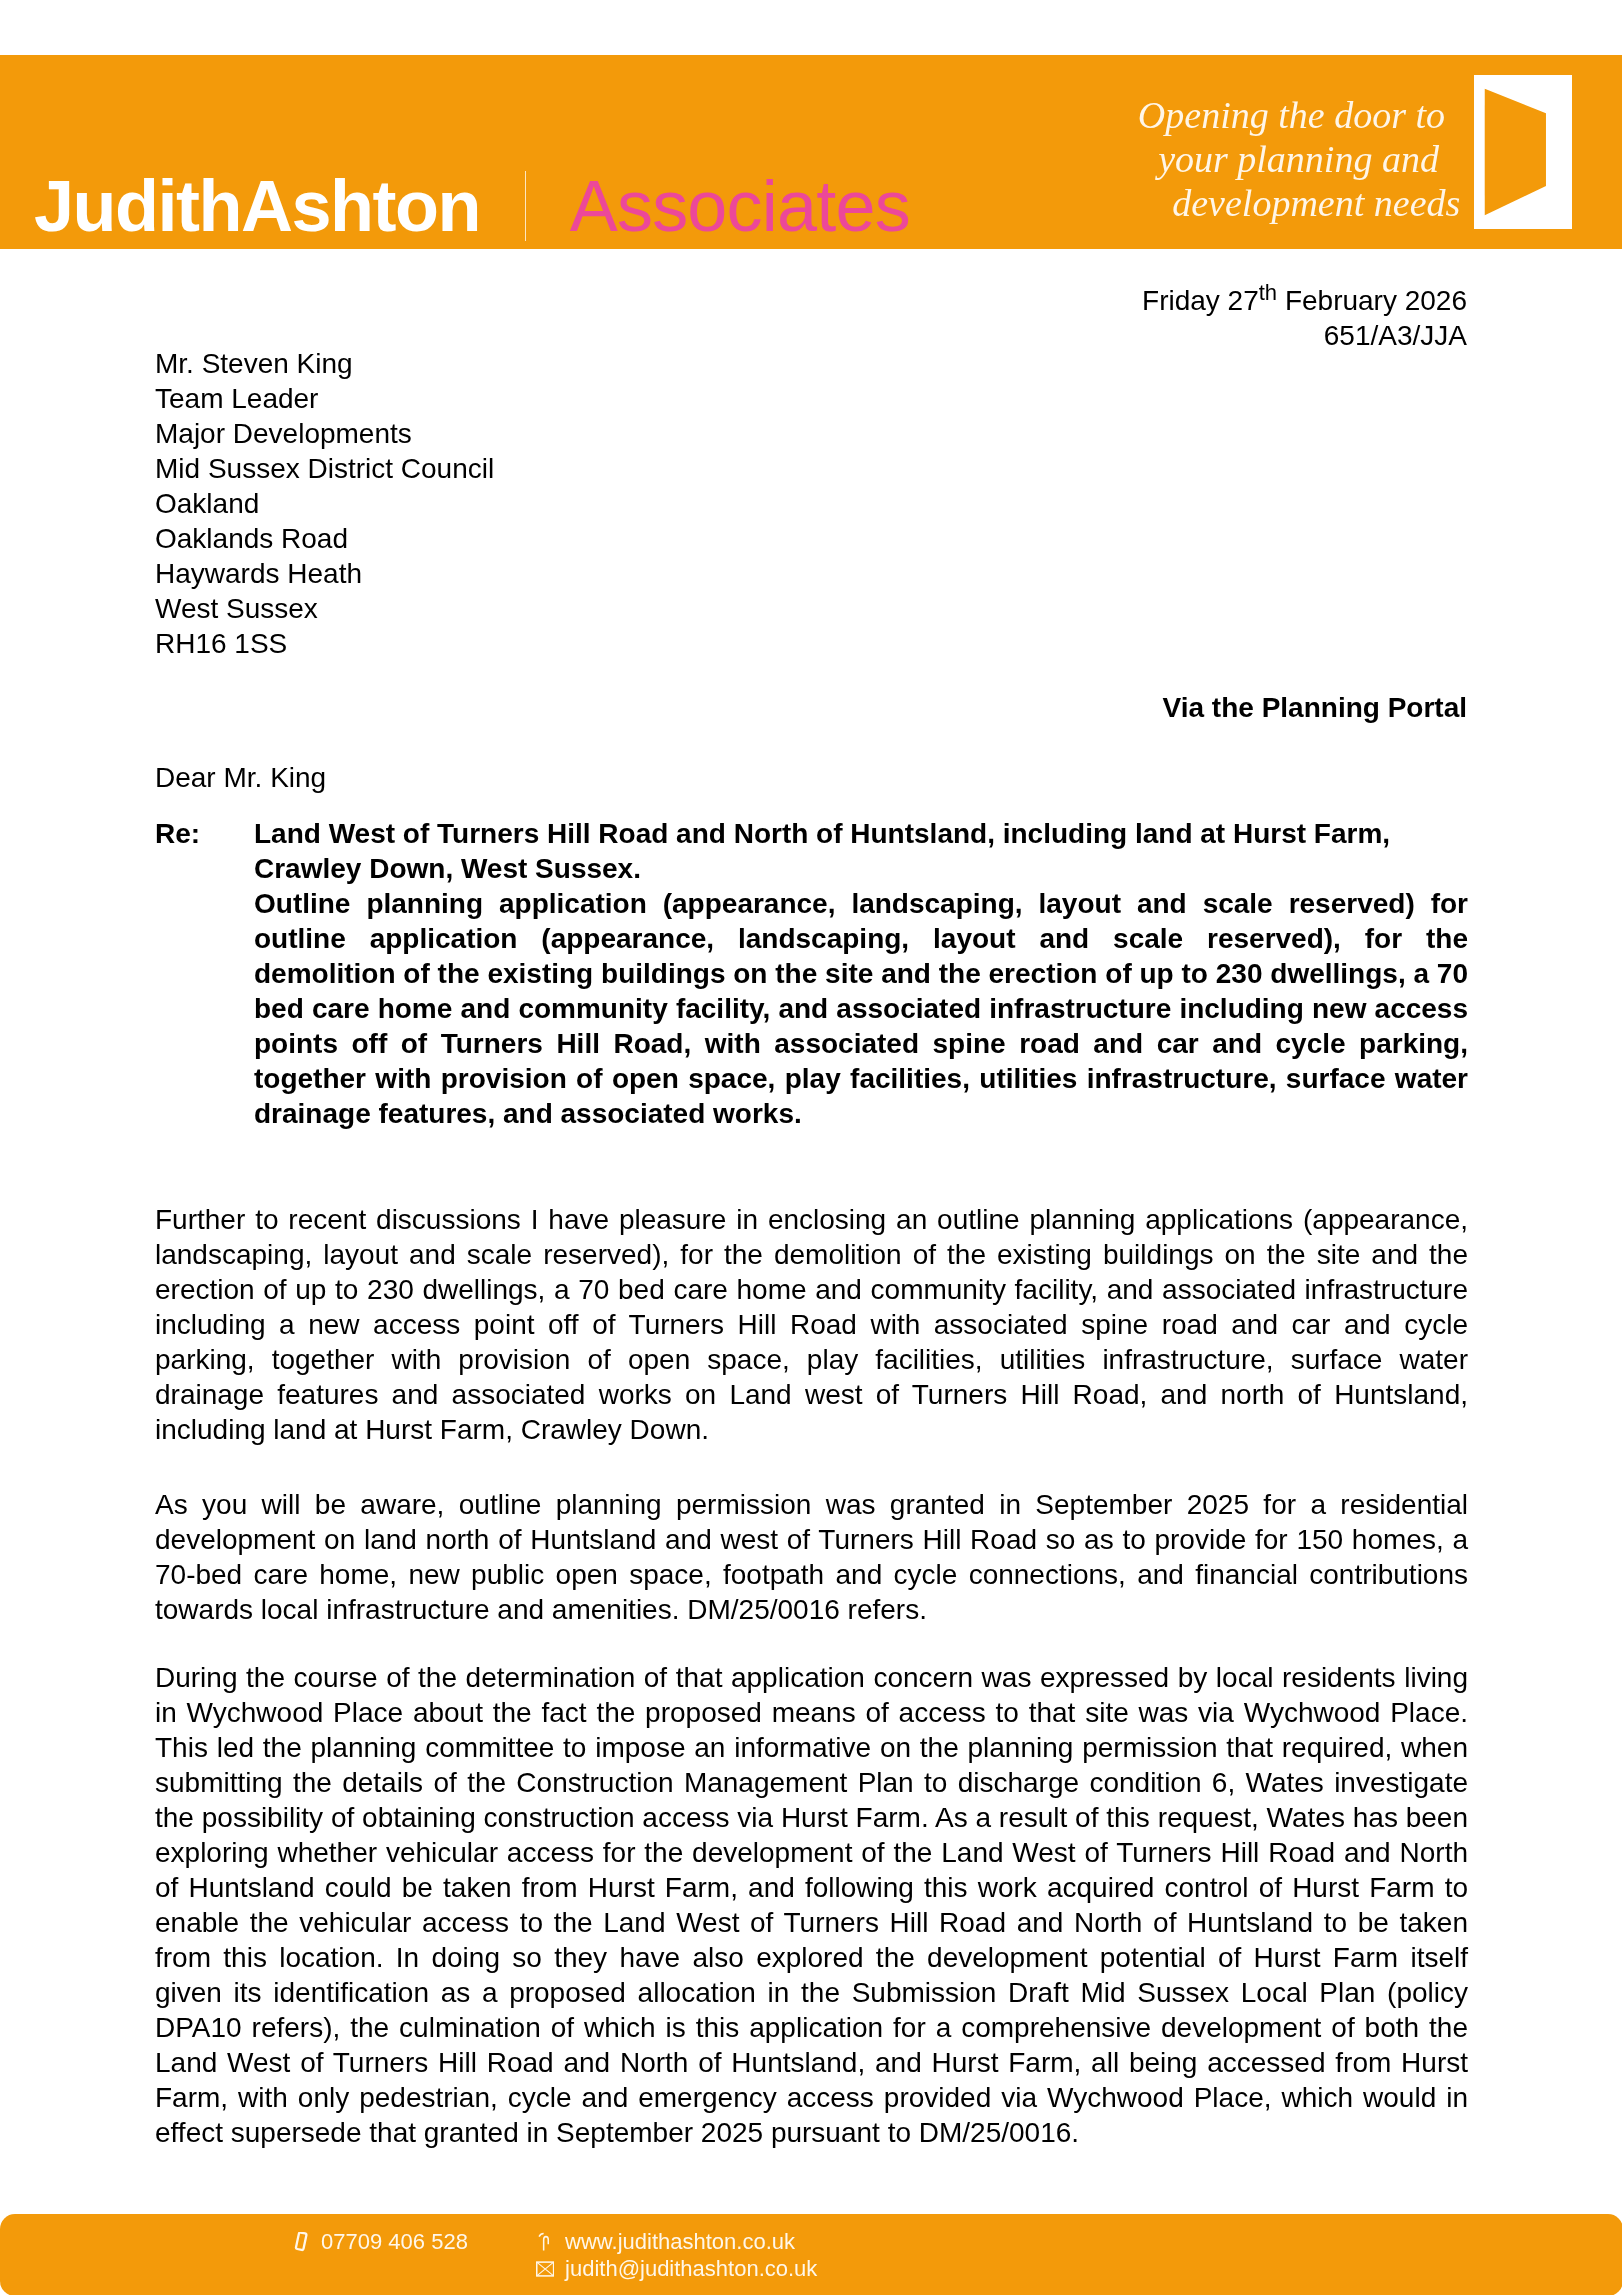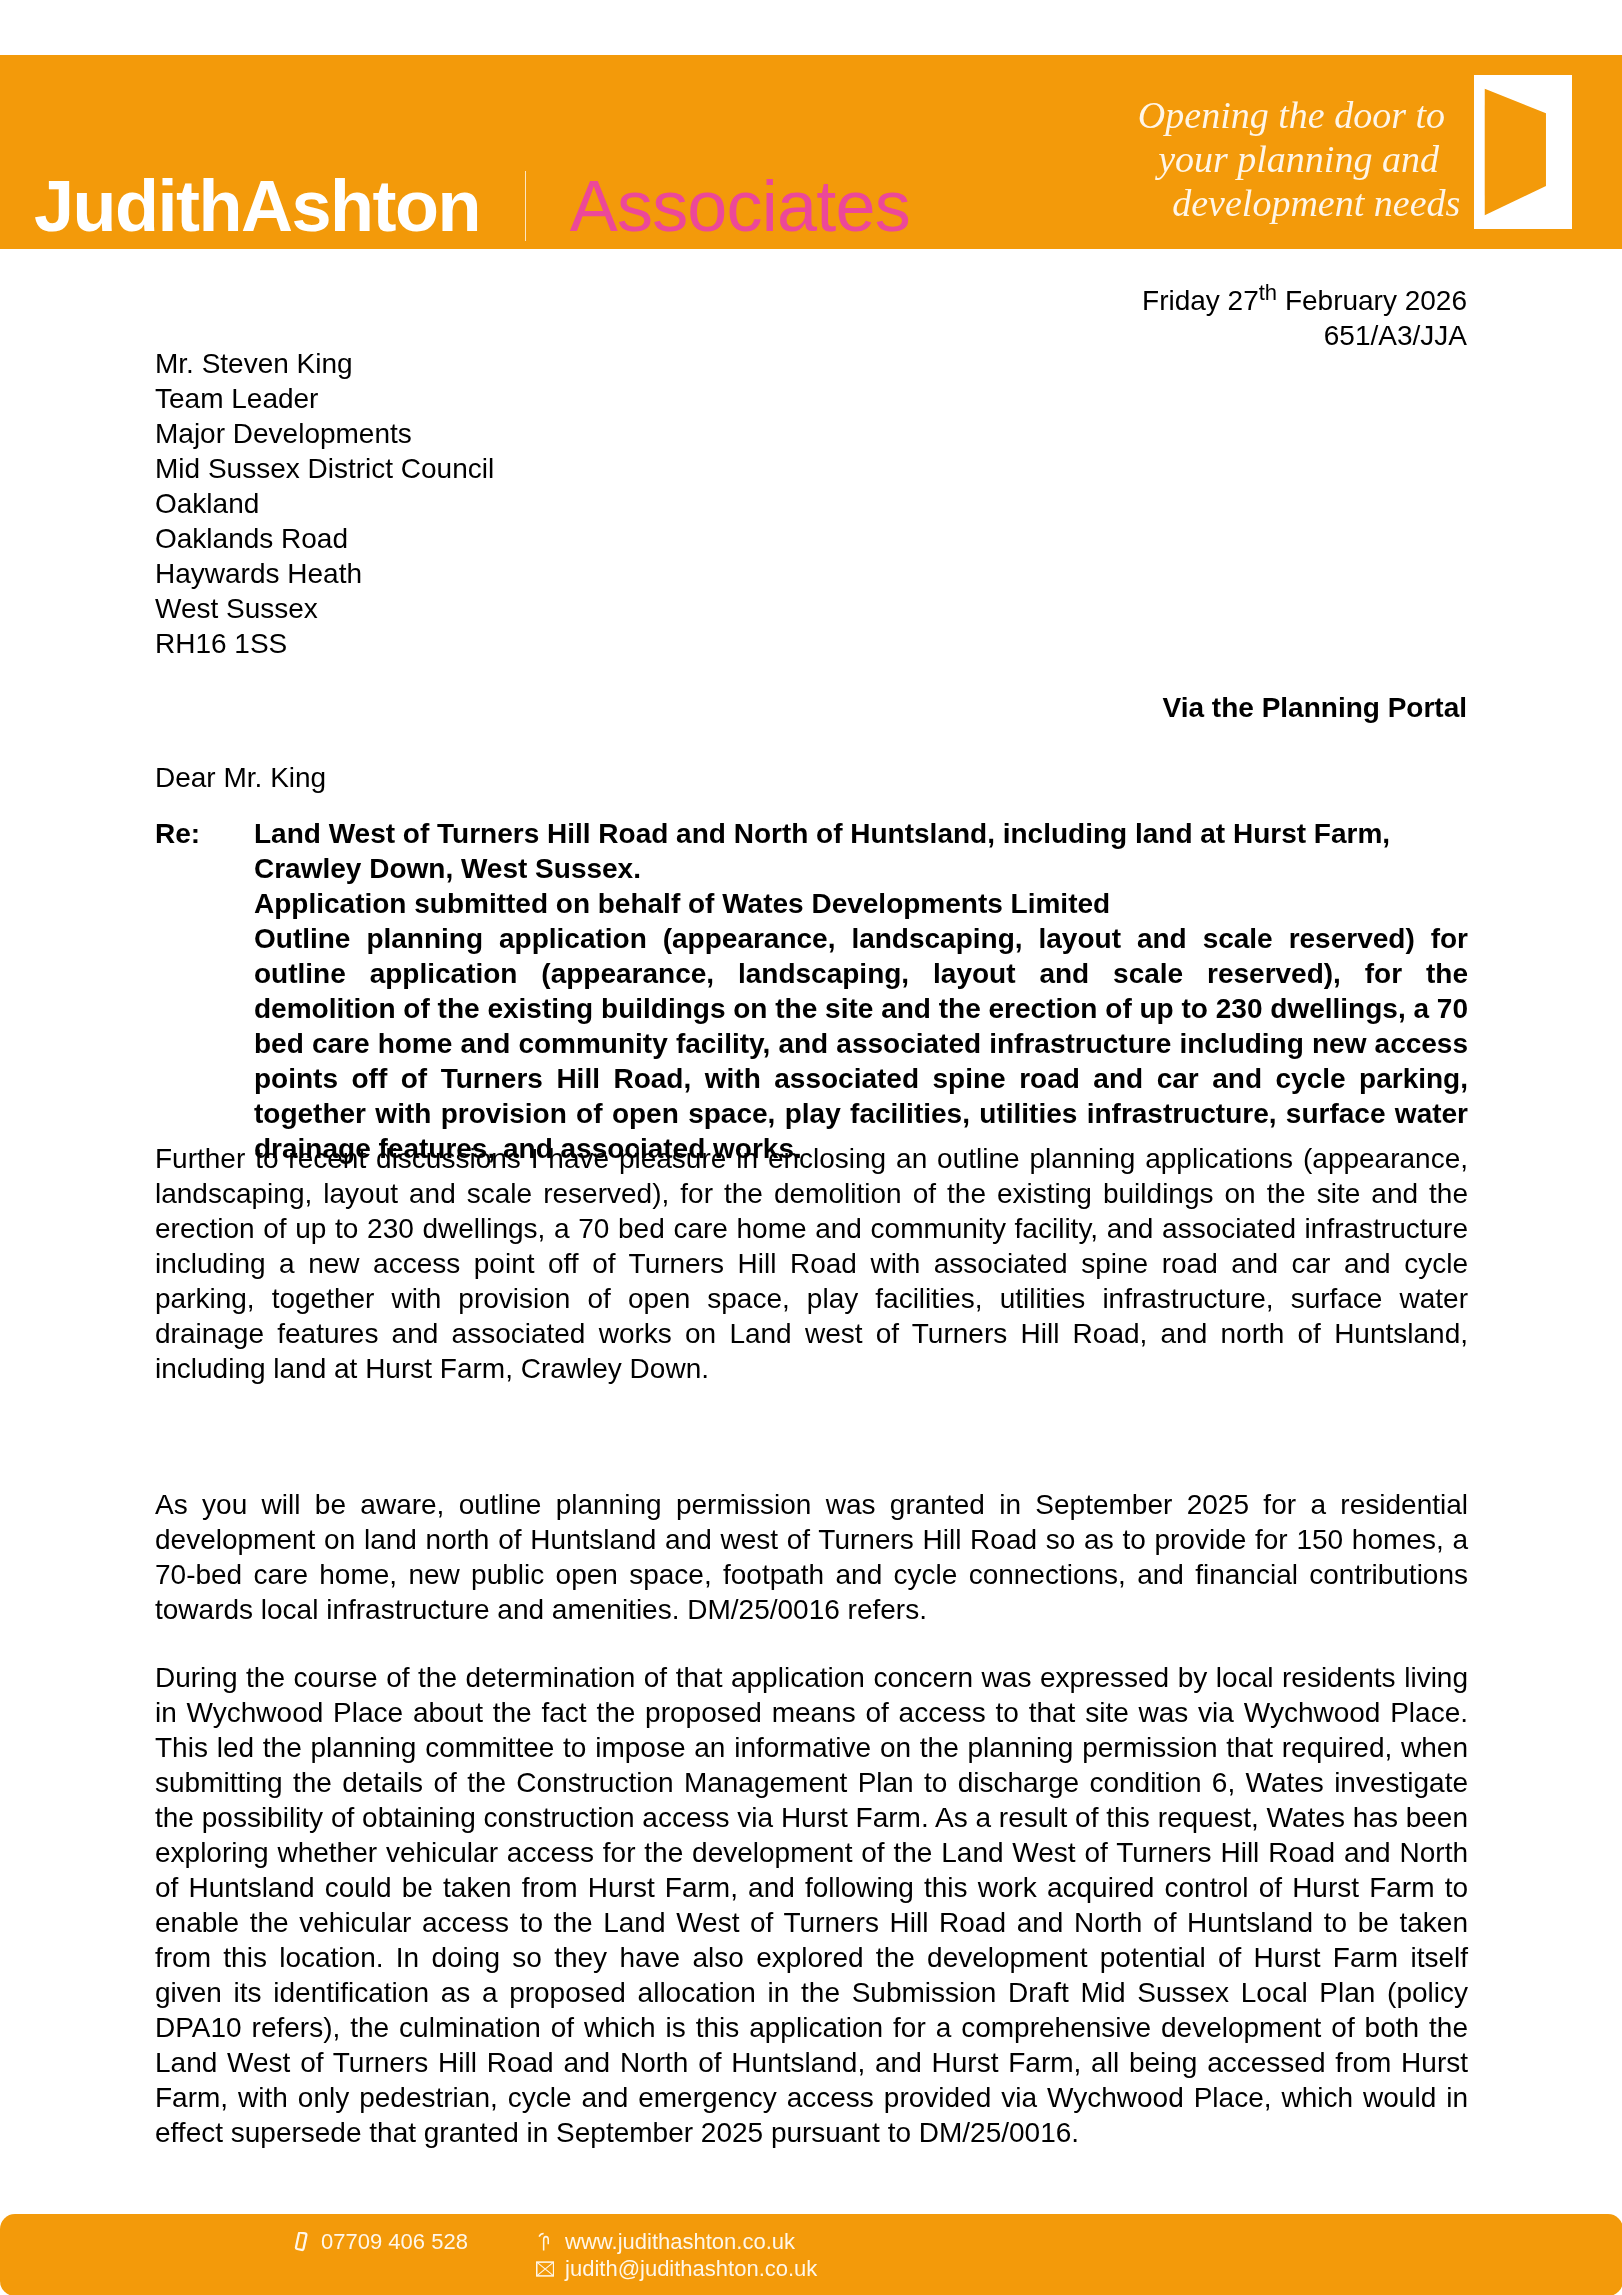--- a/index.html
+++ b/index.html
@@ -28,21 +28,21 @@
 
   .via { position: absolute; right: 156px; top: 692px; font-size: 28px; font-weight: bold; }
   .salutation { position: absolute; left: 155px; top: 762px; font-size: 28px; }
 
   .re { position: absolute; left: 155px; top: 816px; width: 1313px; font-size: 28px; line-height: 35px; font-weight: bold; }
   .re-label { position: absolute; left: 0; top: 0; }
   .re-body { margin-left: 99px; text-align: justify; }
   .re-body div.lj { text-align: left; }
 
   .body-para { position: absolute; left: 155px; width: 1313px; font-size: 28px; line-height: 35px; text-align: justify; }
-  #p1 { top: 1141px; }
+  #p1 { top: 1202px; }
   #p2 { top: 1487px; }
   #p3 { top: 1660px; }
 
   .footer-band { position: absolute; left: 0; top: 2214px; width: 1623px; height: 82px; background: #F39A0A; color: #fff7ea; font-size: 22px; border-radius: 15px; }
   .f-item { position: absolute; display: flex; align-items: flex-start; white-space: nowrap; line-height: 27px; }
   .f-icon { display: inline-block; width: 18.4px; height: 20px; margin-right: 10.7px; margin-top: 3.1px; position: relative; }
   .f-phone { left: 292px; top: 13.8px; }
   .f-web { left: 536px; top: 13.8px; }
   .f-mail { left: 536px; top: 41px; }
   .f-addr { left: 949px; top: 13.8px; }
@@ -85,21 +85,20 @@
   <div>RH16 1SS</div>
 </div>
 
 <div class="via">Via the Planning Portal</div>
 <div class="salutation">Dear Mr. King</div>
 
 <div class="re">
   <div class="re-label">Re:</div>
   <div class="re-body">
     <div class="lj">Land West of Turners Hill Road and North of Huntsland, including land at Hurst Farm, Crawley Down, West Sussex.</div>
-    <div class="lj">Application submitted on behalf of Wates Developments Limited</div>
     <div>Outline planning application (appearance, landscaping, layout and scale reserved) for outline application (appearance, landscaping, layout and scale reserved), for the demolition of the existing buildings on the site and the erection of up to 230 dwellings, a 70 bed care home and community facility, and associated infrastructure including new access points off of Turners Hill Road, with associated spine road and car and cycle parking, together with provision of open space, play facilities, utilities infrastructure, surface water drainage features, and associated works.</div>
   </div>
 </div>
 
 <div class="body-para" id="p1">Further to recent discussions I have pleasure in enclosing an outline planning applications (appearance, landscaping, layout and scale reserved), for the demolition of the existing buildings on the site and the erection of up to 230 dwellings, a 70 bed care home and community facility, and associated infrastructure including a new access point off of Turners Hill Road with associated spine road and car and cycle parking, together with provision of open space, play facilities, utilities infrastructure, surface water drainage features and associated works on Land west of Turners Hill Road, and north of Huntsland, including land at Hurst Farm, Crawley Down.</div>
 <div class="body-para" id="p2">As you will be aware, outline planning permission was granted in September 2025 for a residential development on land north of Huntsland and west of Turners Hill Road so as to provide for 150 homes, a 70-bed care home, new public open space, footpath and cycle connections, and financial contributions towards local infrastructure and amenities. DM/25/0016 refers.</div>
 <div class="body-para" id="p3">During the course of the determination of that application concern was expressed by local residents living in Wychwood Place about the fact the proposed means of access to that site was via Wychwood Place. This led the planning committee to impose an informative on the planning permission that required, when submitting the details of the Construction Management Plan to discharge condition 6, Wates investigate the possibility of obtaining construction access via Hurst Farm. As a result of this request, Wates has been exploring whether vehicular access for the development of the Land West of Turners Hill Road and North of Huntsland could be taken from Hurst Farm, and following this work acquired control of Hurst Farm to enable the vehicular access to the Land West of Turners Hill Road and North of Huntsland to be taken from this location. In doing so they have also explored the development potential of Hurst Farm itself given its identification as a proposed allocation in the Submission Draft Mid Sussex Local Plan (policy DPA10 refers), the culmination of which is this application for a comprehensive development of both the Land West of Turners Hill Road and North of Huntsland, and Hurst Farm, all being accessed from Hurst Farm, with only pedestrian, cycle and emergency access provided via Wychwood Place, which would in effect supersede that granted in September 2025 pursuant to DM/25/0016.</div>
 
 <div class="footer-band">
   <div class="f-item f-phone">

